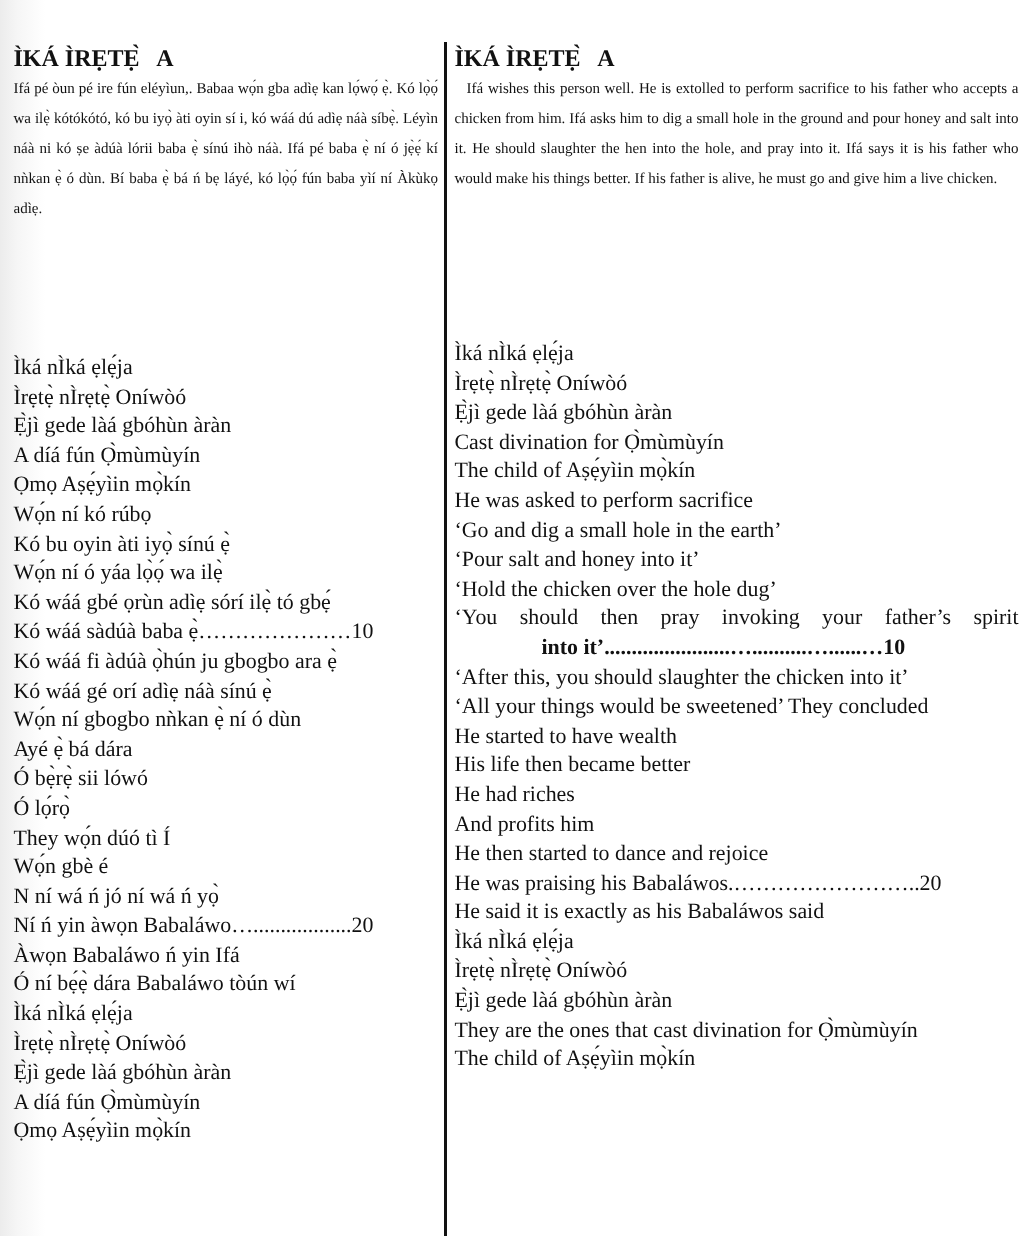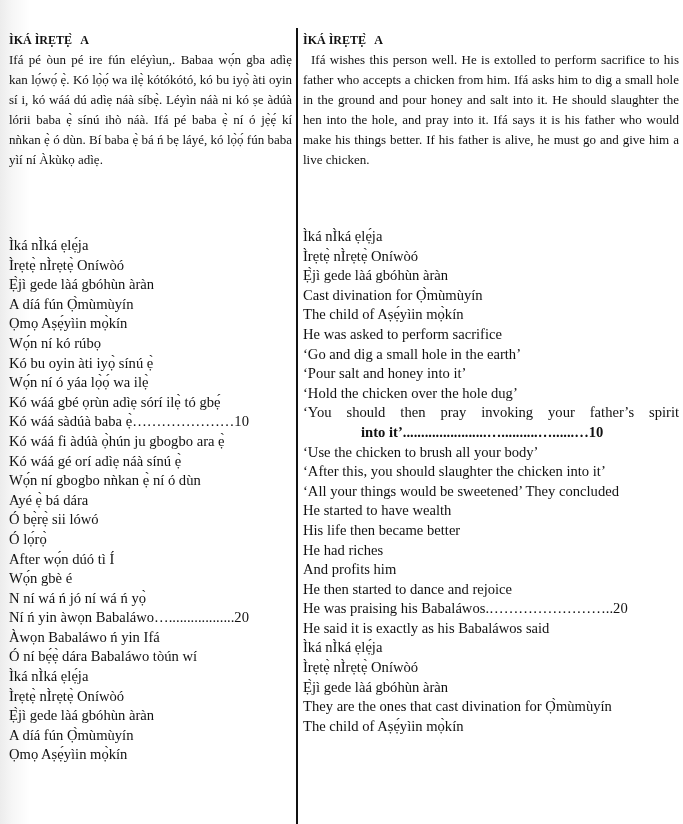--- a/index.html
+++ b/index.html
@@ -10,25 +10,25 @@
     color: #111;
   }
   .divider {
     position: absolute; left: 296px; top: 28px; width: 2px; height: 796px;
     background: #111;
   }
   .col { position: absolute; top: 30px; }
   .col-left { left: 9px; width: 283px; }
   .col-right { left: 303px; width: 376px; }
   .heading {
-    font-weight: bold; font-size: 12px; line-height: 20px; margin: 0;
+    font-weight: bold; font-size: 16px; line-height: 20px; margin: 0;
     white-space: pre;
   }
   .intro {
-    font-size: 13px; line-height: 20px; margin: 0; text-align: justify;
+    font-size: 10px; line-height: 20px; margin: 0; text-align: justify;
   }
   .intro-right { text-indent: 8px; }
   .verses { position: absolute; margin: 0; padding: 0; list-style: none; }
   .verses li { font-size: 14.6px; line-height: 19.6px; white-space: nowrap; }
   .verses-left { top: 236px; left: 9px; width: 283px; }
   .verses-right { top: 227px; left: 303px; width: 376px; }
   .verses li.wrap { white-space: normal; text-align: justify; text-align-last: justify; }
   .verses li.cont { padding-left: 58px; font-weight: bold; }
 </style>
 </head>
@@ -56,21 +56,21 @@
   <li>Kó bu oyin àti iyọ̀ sínú ẹ̀</li>
   <li>Wọ́n ní ó yáa lọ̀ọ́ wa ilẹ̀</li>
   <li>Kó wáá gbé ọrùn adìẹ sórí ilẹ̀ tó gbẹ́</li>
   <li>Kó wáá sàdúà baba ẹ̀…………………10</li>
   <li>Kó wáá fi àdúà ọ̀hún ju gbogbo ara ẹ̀</li>
   <li>Kó wáá gé orí adìẹ náà sínú ẹ̀</li>
   <li>Wọ́n ní gbogbo nǹkan ẹ̀ ní ó dùn</li>
   <li>Ayé ẹ̀ bá dára</li>
   <li>Ó bẹ̀rẹ̀ sii lówó</li>
   <li>Ó lọ́rọ̀</li>
-  <li>After wọ́n dúó tì Í</li>
+  <li>They wọ́n dúó tì Í</li>
   <li>Wọ́n gbè é</li>
   <li>N ní wá ń jó ní wá ń yọ̀</li>
   <li>Ní ń yin àwọn Babaláwo…..................20</li>
   <li>Àwọn Babaláwo ń yin Ifá</li>
   <li>Ó ní  bẹ́ẹ̀ dára Babaláwo tòún wí</li>
   <li>Ìká nÌká ẹlẹ́ja</li>
   <li>Ìrẹtẹ̀ nÌrẹtẹ̀ Oníwòó</li>
   <li>Ẹ̀jì gede làá gbóhùn àràn</li>
   <li>A díá fún Ọ̀mùmùyín</li>
   <li>Ọmọ Aṣẹ́yìin mọ̀kín</li>
@@ -81,21 +81,20 @@
   <li>Ìrẹtẹ̀ nÌrẹtẹ̀ Oníwòó</li>
   <li>Ẹ̀jì gede làá gbóhùn àràn</li>
   <li>Cast divination for Ọ̀mùmùyín</li>
   <li>The child of Aṣẹ́yìin mọ̀kín</li>
   <li>He was asked to perform sacrifice</li>
   <li>‘Go and dig a small hole in the earth’</li>
   <li>‘Pour salt and honey into it’</li>
   <li>‘Hold the chicken over the hole dug’</li>
   <li class="wrap">‘You should then pray invoking your father’s spirit</li>
   <li class="cont">into it’.......................…..........…......…10</li>
-  <li>‘Use the chicken to brush all your body’</li>
   <li>‘After this, you should slaughter the chicken into it’</li>
   <li>‘All your things would be sweetened’ They concluded</li>
   <li>He started to have wealth</li>
   <li>His life then became better</li>
   <li>He had riches</li>
   <li>And profits him</li>
   <li>He then started to dance and rejoice</li>
   <li>He was praising his Babaláwos.……………………..20</li>
   <li>He said it is exactly as his Babaláwos said</li>
   <li>Ìká nÌká ẹlẹ́ja</li>

